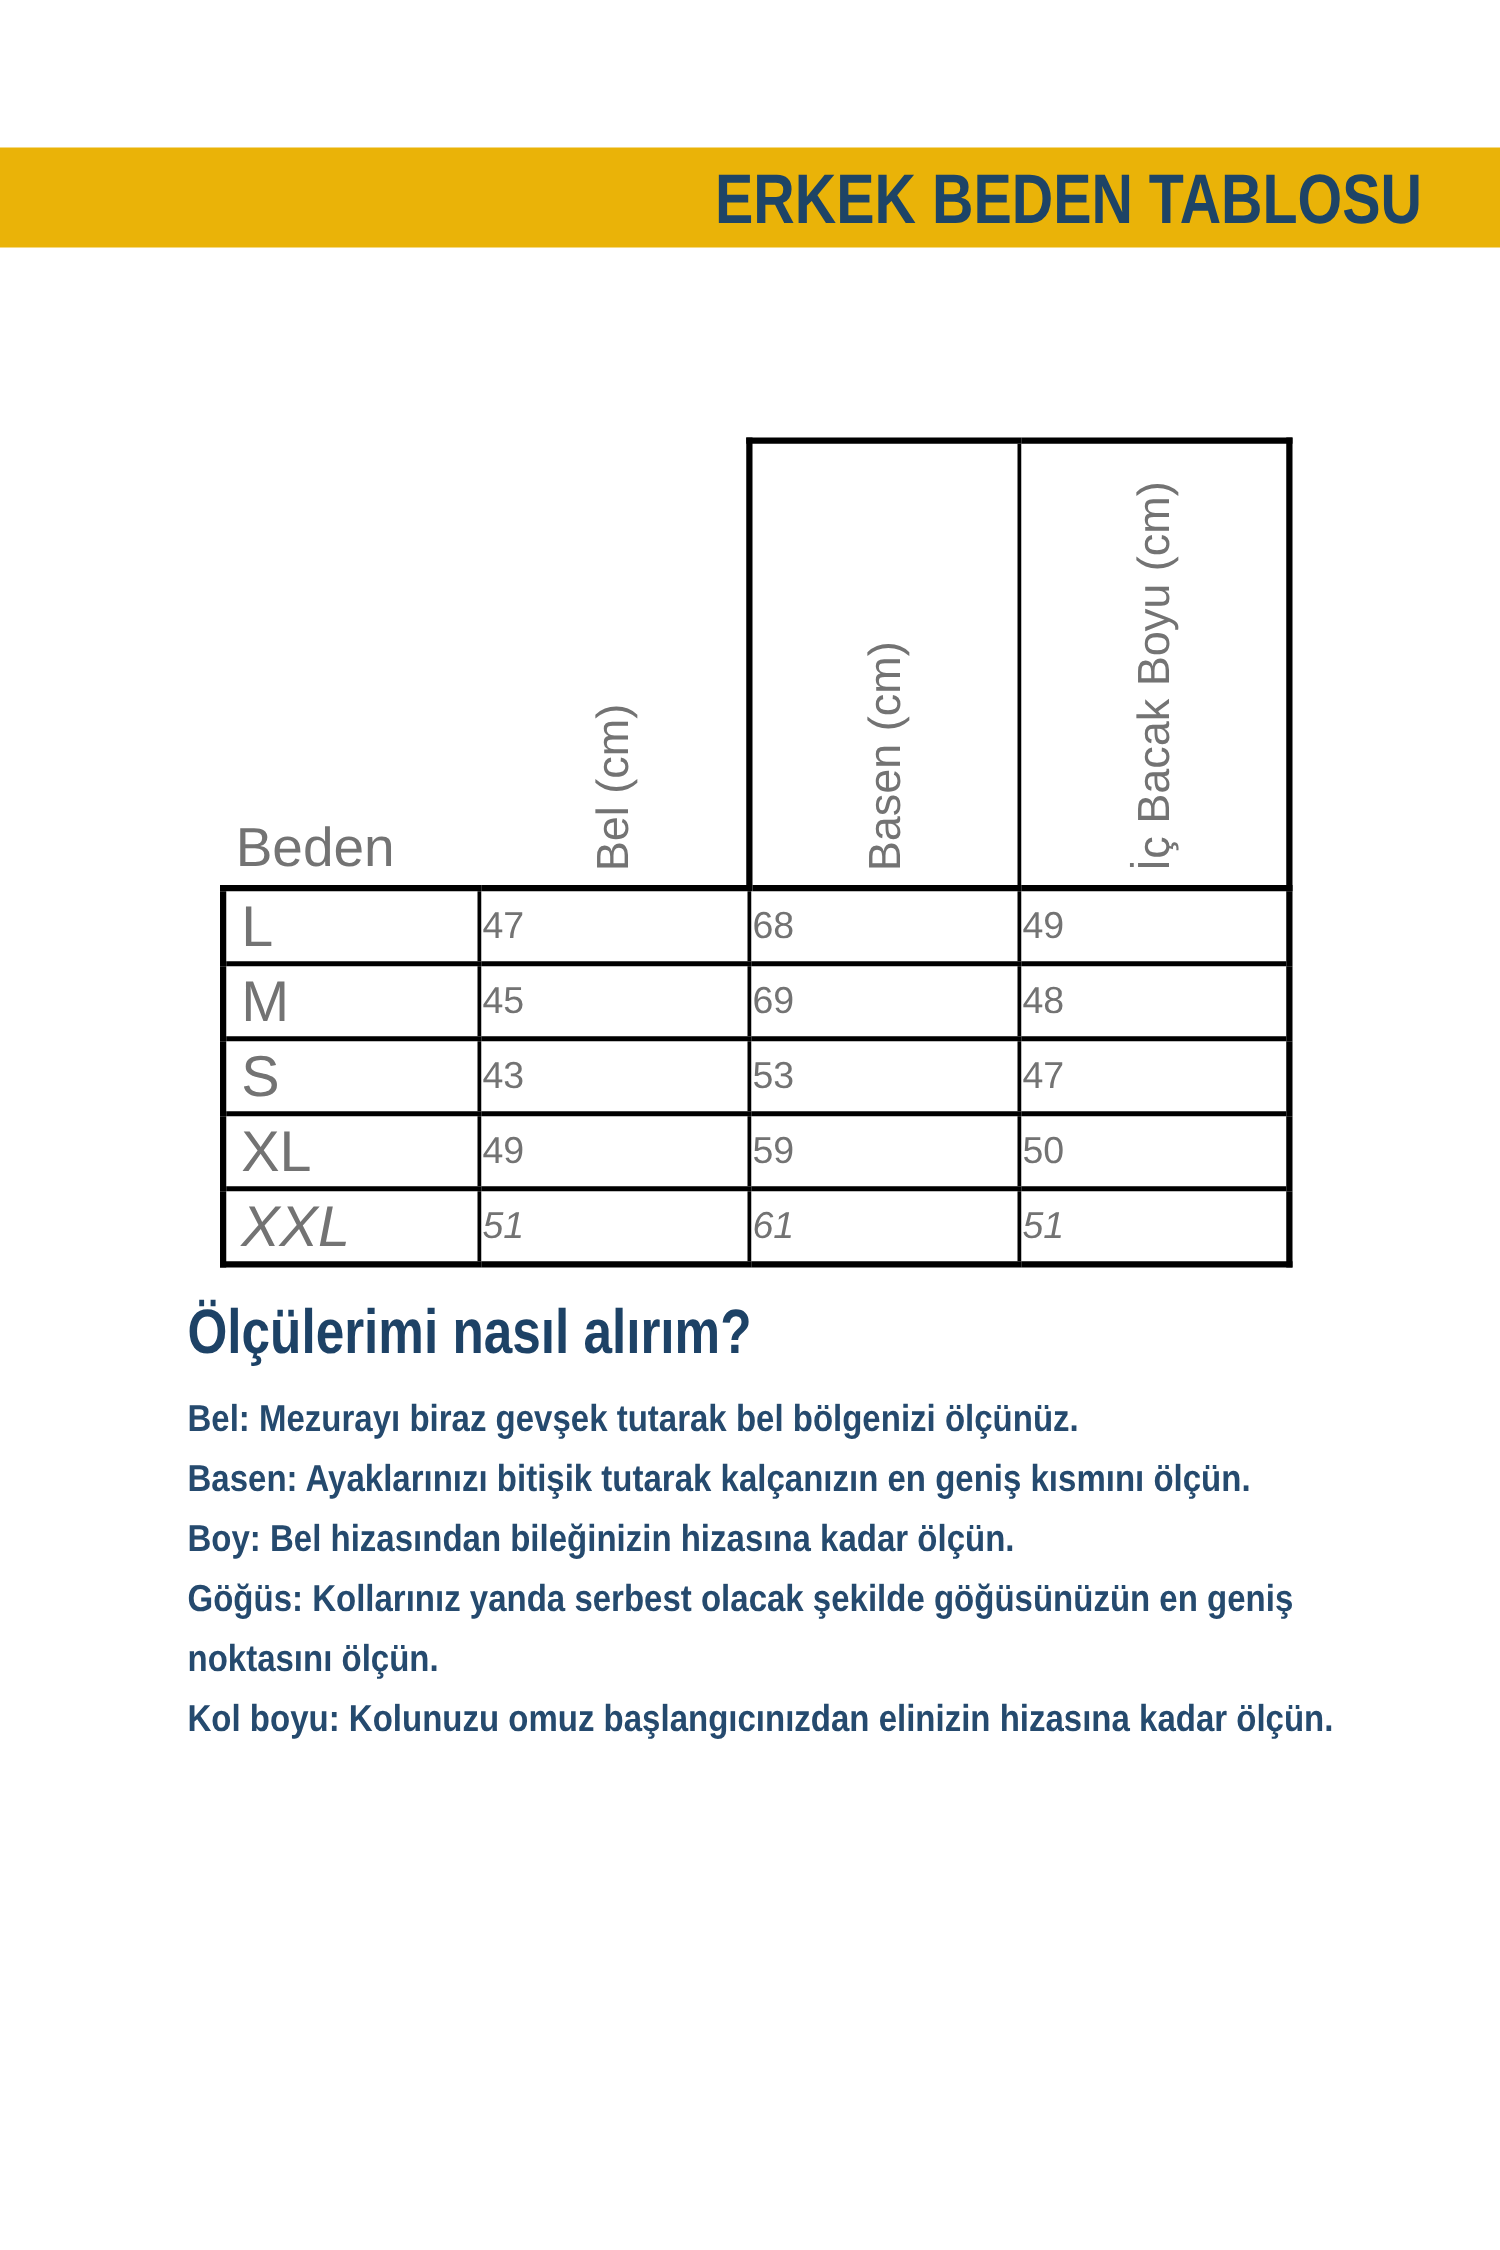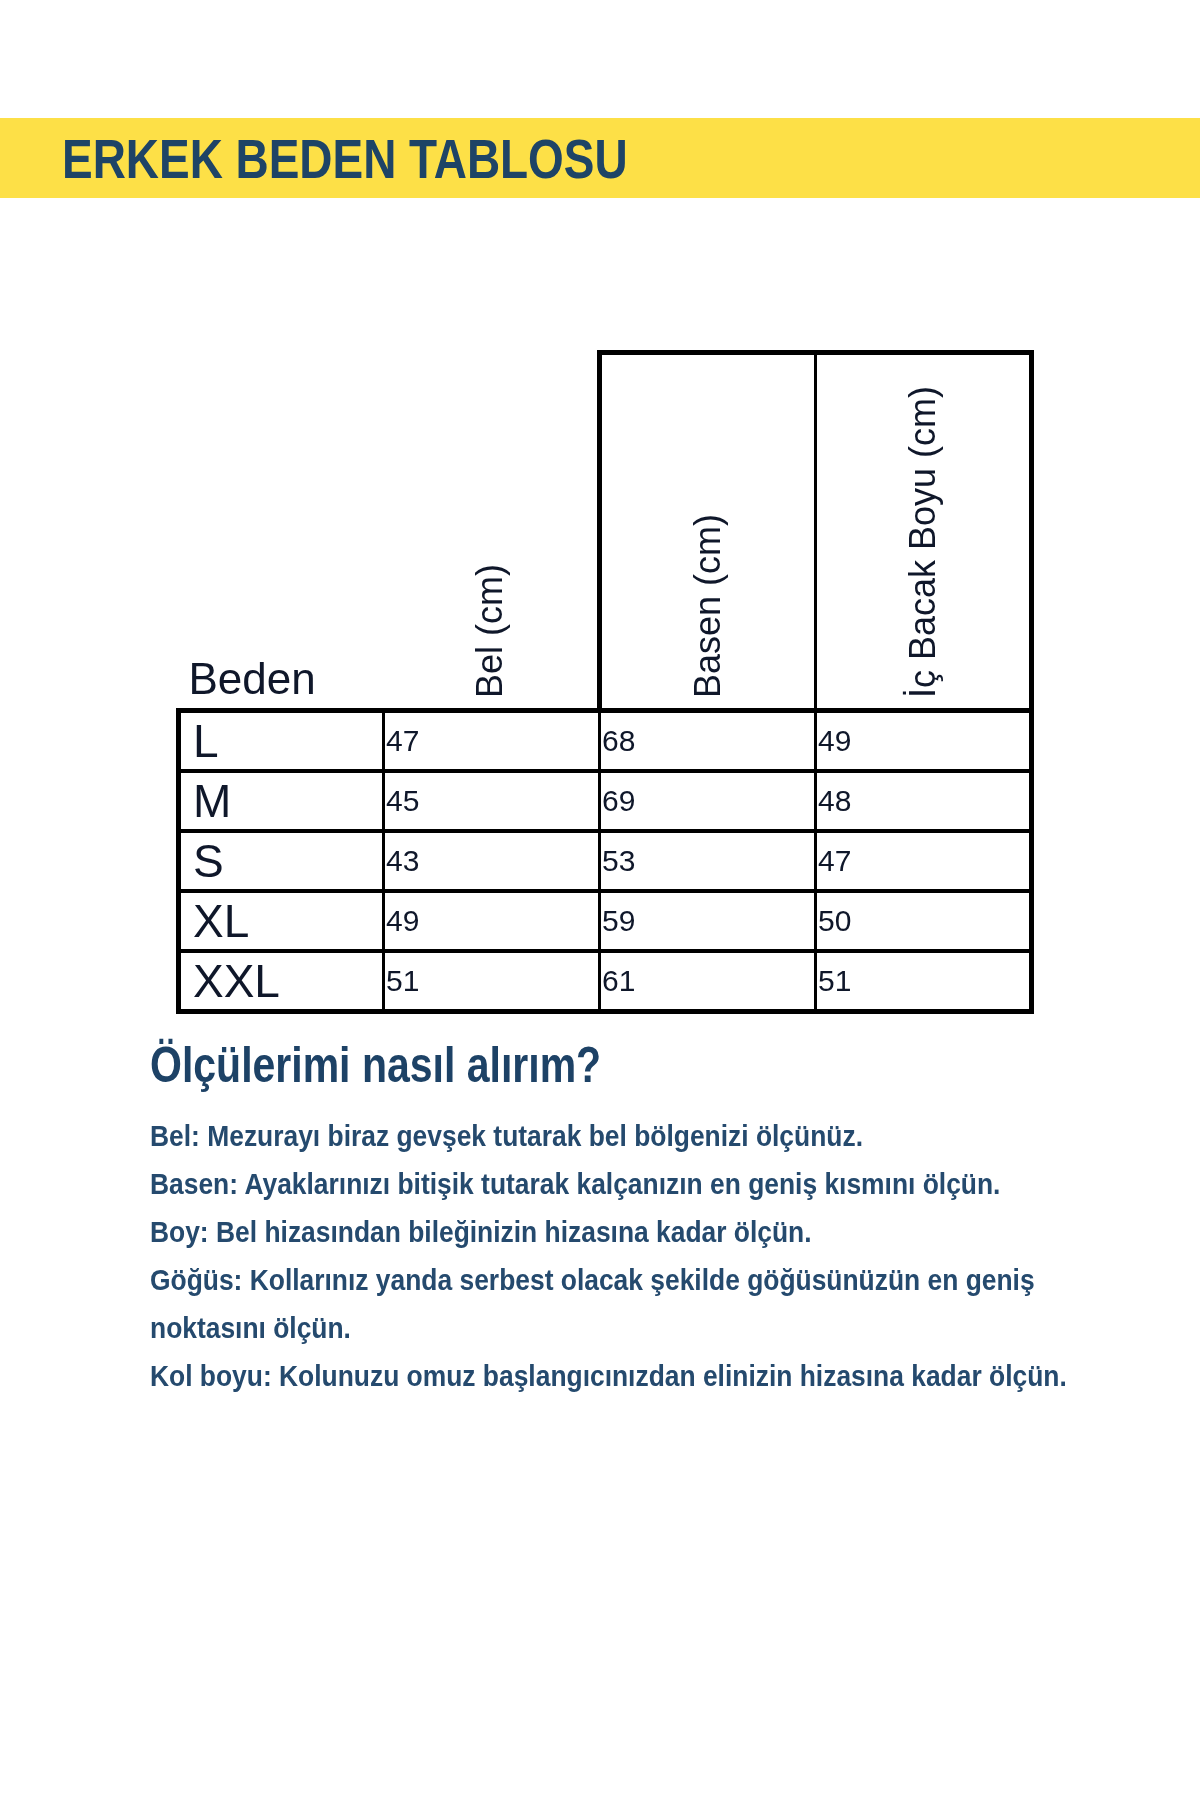--- a/index.html
+++ b/index.html
@@ -14,44 +14,44 @@
     height: 1800px;
     background: #ffffff;
     overflow: hidden;
   }
 
   
   .bar {
     position: absolute;
     left: 0;
     width: 1200px;
-    background: #fde047;
+    background: #eab308;
     display: flex;
     align-items: center;
-    justify-content: flex-start;
+    justify-content: flex-end;
   }
   .bar1 { top: 118px; height: 80px; }
   .bar2 { top: 204px; height: 73px; border-bottom: 2px solid #dde4eb; }
   .bar-text {
     font-size: 56px;
     font-weight: bold;
     color: #1e4466;
     white-space: nowrap;
     transform: scaleX(0.82);
   }
 
   
   .size-table {
     position: absolute;
     left: 176px;
     top: 350px;
     width: 852px;
     border-collapse: collapse;
     table-layout: fixed;
-    color: #0f172a;
+    color: #737373;
   }
   .size-table col.c0 { width: 205px; }
   .size-table col.c1, .size-table col.c2, .size-table col.c3 { width: 216px; }
 
   tr.hrow { height: 358px; }
   tr.hrow td { background: #ffffff; }
   .h-beden {
     border: none;
     border-bottom: 5px solid #000;
     vertical-align: bottom;
@@ -96,21 +96,21 @@
   tr.brow { height: 57px; }
   tr.brow td {
     border-left: 3px solid #000;
     border-right: 3px solid #000;
     border-top: 4px solid #000;
     border-bottom: 4px solid #000;
     background: #ffffff;
   }
   tr.brow td:first-child { border-left-width: 5px; }
   tr.brow td:last-child  { border-right-width: 5px; }
-  tr.brow.last td { border-bottom-width: 5px; }
+  tr.brow.last td { border-bottom-width: 5px; font-style: italic; }
   .c-size {
     text-align: left;
     padding-left: 12px;
     font-size: 46px;
   }
   .c-num {
     text-align: left;
     font-size: 30px;
   }
 

